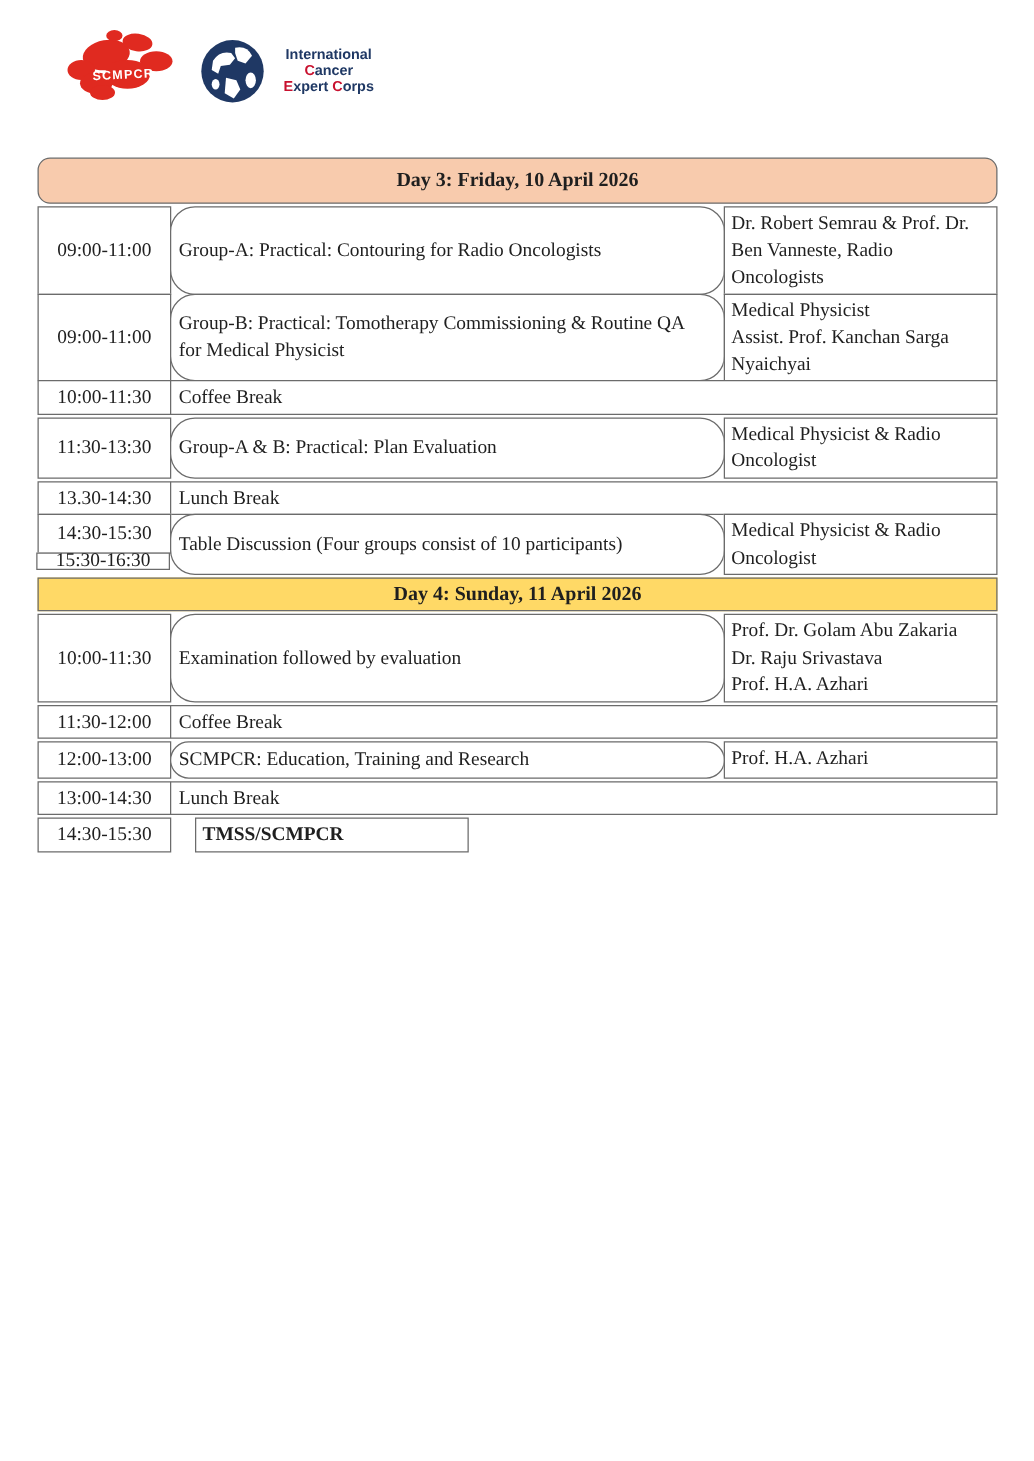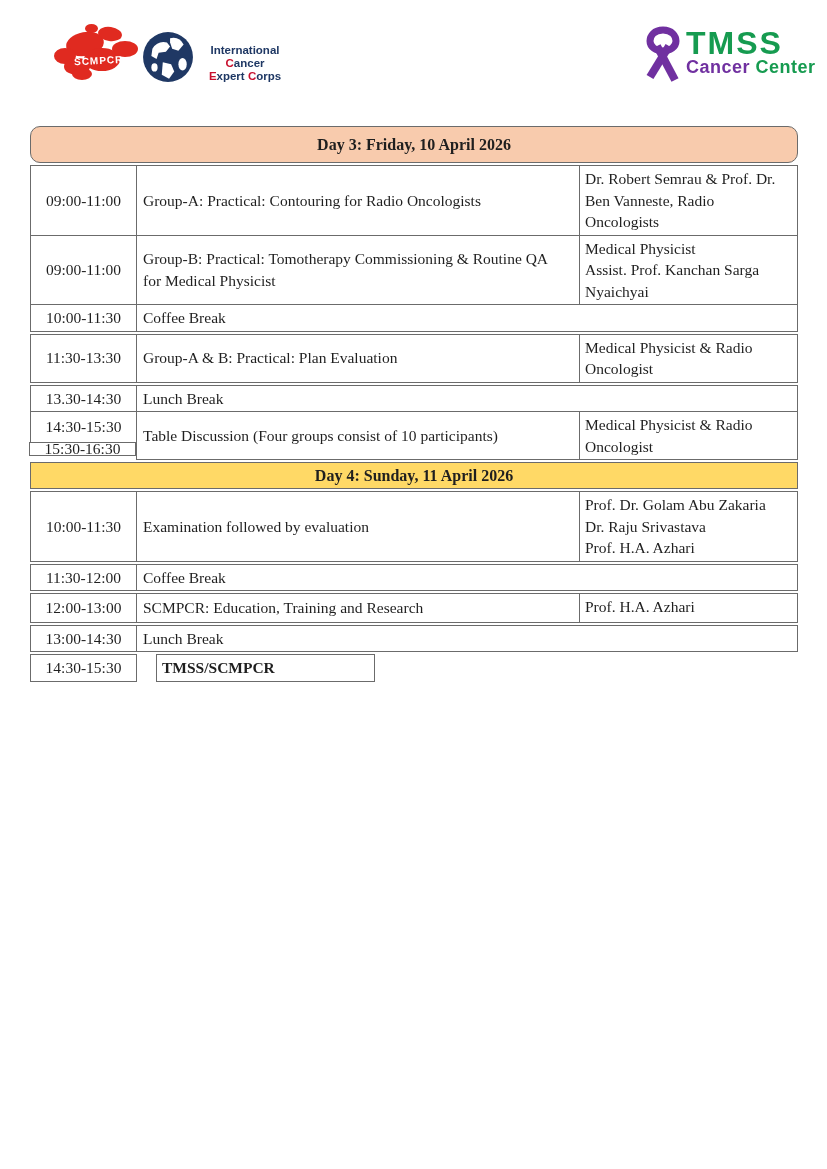--- a/index.html
+++ b/index.html
@@ -17,21 +17,21 @@
   .b3{left:46px;top:3px;width:24px;height:14px;transform:rotate(8deg);}
   .b4{left:60px;top:17px;width:26px;height:16px;}
   .b5{left:32px;top:24px;width:36px;height:23px;}
   .b6{left:12px;top:34px;width:26px;height:17px;}
   .b7{left:33px;top:0px;width:13px;height:9px;}
   .b8{left:20px;top:44px;width:20px;height:12px;}
   .scmpcr-text{position:absolute;left:22px;top:31px;font-family:"Liberation Sans",sans-serif;
         font-weight:bold;font-size:10px;letter-spacing:1px;color:#fff;transform:rotate(-3deg);}
 
   
-  .icec{position:absolute;left:142px;top:31px;display:flex;align-items:flex-end;}
+  .icec{position:absolute;left:160px;top:31px;display:flex;align-items:center;}
   .globe{width:52px;height:52px;}
   .icec-text{margin-left:7px;width:88px;text-align:center;font-family:"Liberation Sans",sans-serif;
         font-weight:bold;font-size:11.5px;line-height:13px;color:var(--icec-navy);}
   .icec-text .red{color:var(--icec-red);}
 
   
   .ptw{position:absolute;left:297px;top:28px;width:115px;height:56px;}
   .ptw-text{font-family:"Liberation Sans",sans-serif;font-size:49px;line-height:54px;
         color:var(--ptw-black);letter-spacing:0px;}
   .ptw-tri{position:absolute;left:42px;top:-1px;width:0;height:0;
@@ -55,21 +55,21 @@
   .section-0 .day-header{height:37px;margin-top:0;}
   .section-1 .day-header{height:27px;}
   .day-header.spaced{margin-top:2px;}
 
   .row{display:flex;margin-top:-1px;min-height:27px;}
   .row.spaced{margin-top:2px;}
   .cell{border:1px solid var(--line);box-sizing:border-box;background:#fff;
         display:flex;align-items:center;font-size:15.5px;line-height:21.5px;}
   .cell + .cell, .times + .cell{margin-left:-1px;}
   .c-time{flex:0 0 107px;justify-content:center;text-align:center;padding:2px 0;}
-  .c-topic{flex:0 0 444px;padding:3px 6px 3px 6px;white-space:pre-line;}
+  .c-topic{flex:0 0 444px;padding:3px 6px 3px 6px;white-space:pre-line;border-radius:20px;}
   .c-who{flex:0 0 219px;align-items:flex-start;padding:2px 4px 2px 5px;white-space:pre-line;}
   .c-label{flex:0 0 662px;font-weight:normal;padding:2px 0 2px 6px;}
   .c-who.bold{font-weight:bold;margin-left:19px;}
   .times{flex:0 0 107px;display:flex;flex-direction:column;}
   .times .c-time{flex:none;width:107px;}
   .times .time-b{margin-top:-1px;}
   .double .time-a{height:32px;}
   .double .time-b{height:14px;}
   .double .c-who{align-items:center;}
 </style>
@@ -102,33 +102,20 @@
         <ellipse cx="12" cy="35" rx="3" ry="4" fill="#ffffff"></ellipse>
       </svg>
       <div class="icec-text">
           <div><span>International</span></div>
           <div><span class="red">C</span><span>ancer</span></div>
           <div><span class="red">E</span><span>xpert </span><span class="red">C</span><span>orps</span></div>
         </div>
     </div>
 
 
-    <div class="tmss">
-      <svg class="ribbon" viewBox="0 0 44 58">
-        <path d="M22 4 C13 4 9 10 9 15 C9 21 15 25 22 25 C29 25 35 21 35 15 C35 10 31 4 22 4 Z" fill="none" stroke="#7030a0" stroke-width="7"></path>
-        <path d="M28 20 L9 51" stroke="#7030a0" stroke-width="8"></path>
-        <path d="M16 20 L34 54" stroke="#7030a0" stroke-width="8"></path>
-      </svg>
-      <div class="tmss-text">
-        <div class="tmss-name">TMSS</div>
-        <div class="tmss-sub">
-          <span class="purple">Cancer</span><span> </span><span class="green">Center</span>
-        </div>
-      </div>
-    </div>
 
   </div>
 
   <div class="schedule">
       <div class="section section-0">
         <div class="day-header" style="background: rgb(248, 203, 173); border-radius: 10px;">Day 3: Friday, 10 April 2026</div>
         <div class="row session spaced">
           <div class="cell c-time">09:00-11:00</div>
           <div class="cell c-topic">Group-A: Practical: Contouring for Radio Oncologists</div>
           <div class="cell c-who">Dr. Robert Semrau &amp; Prof. Dr.

